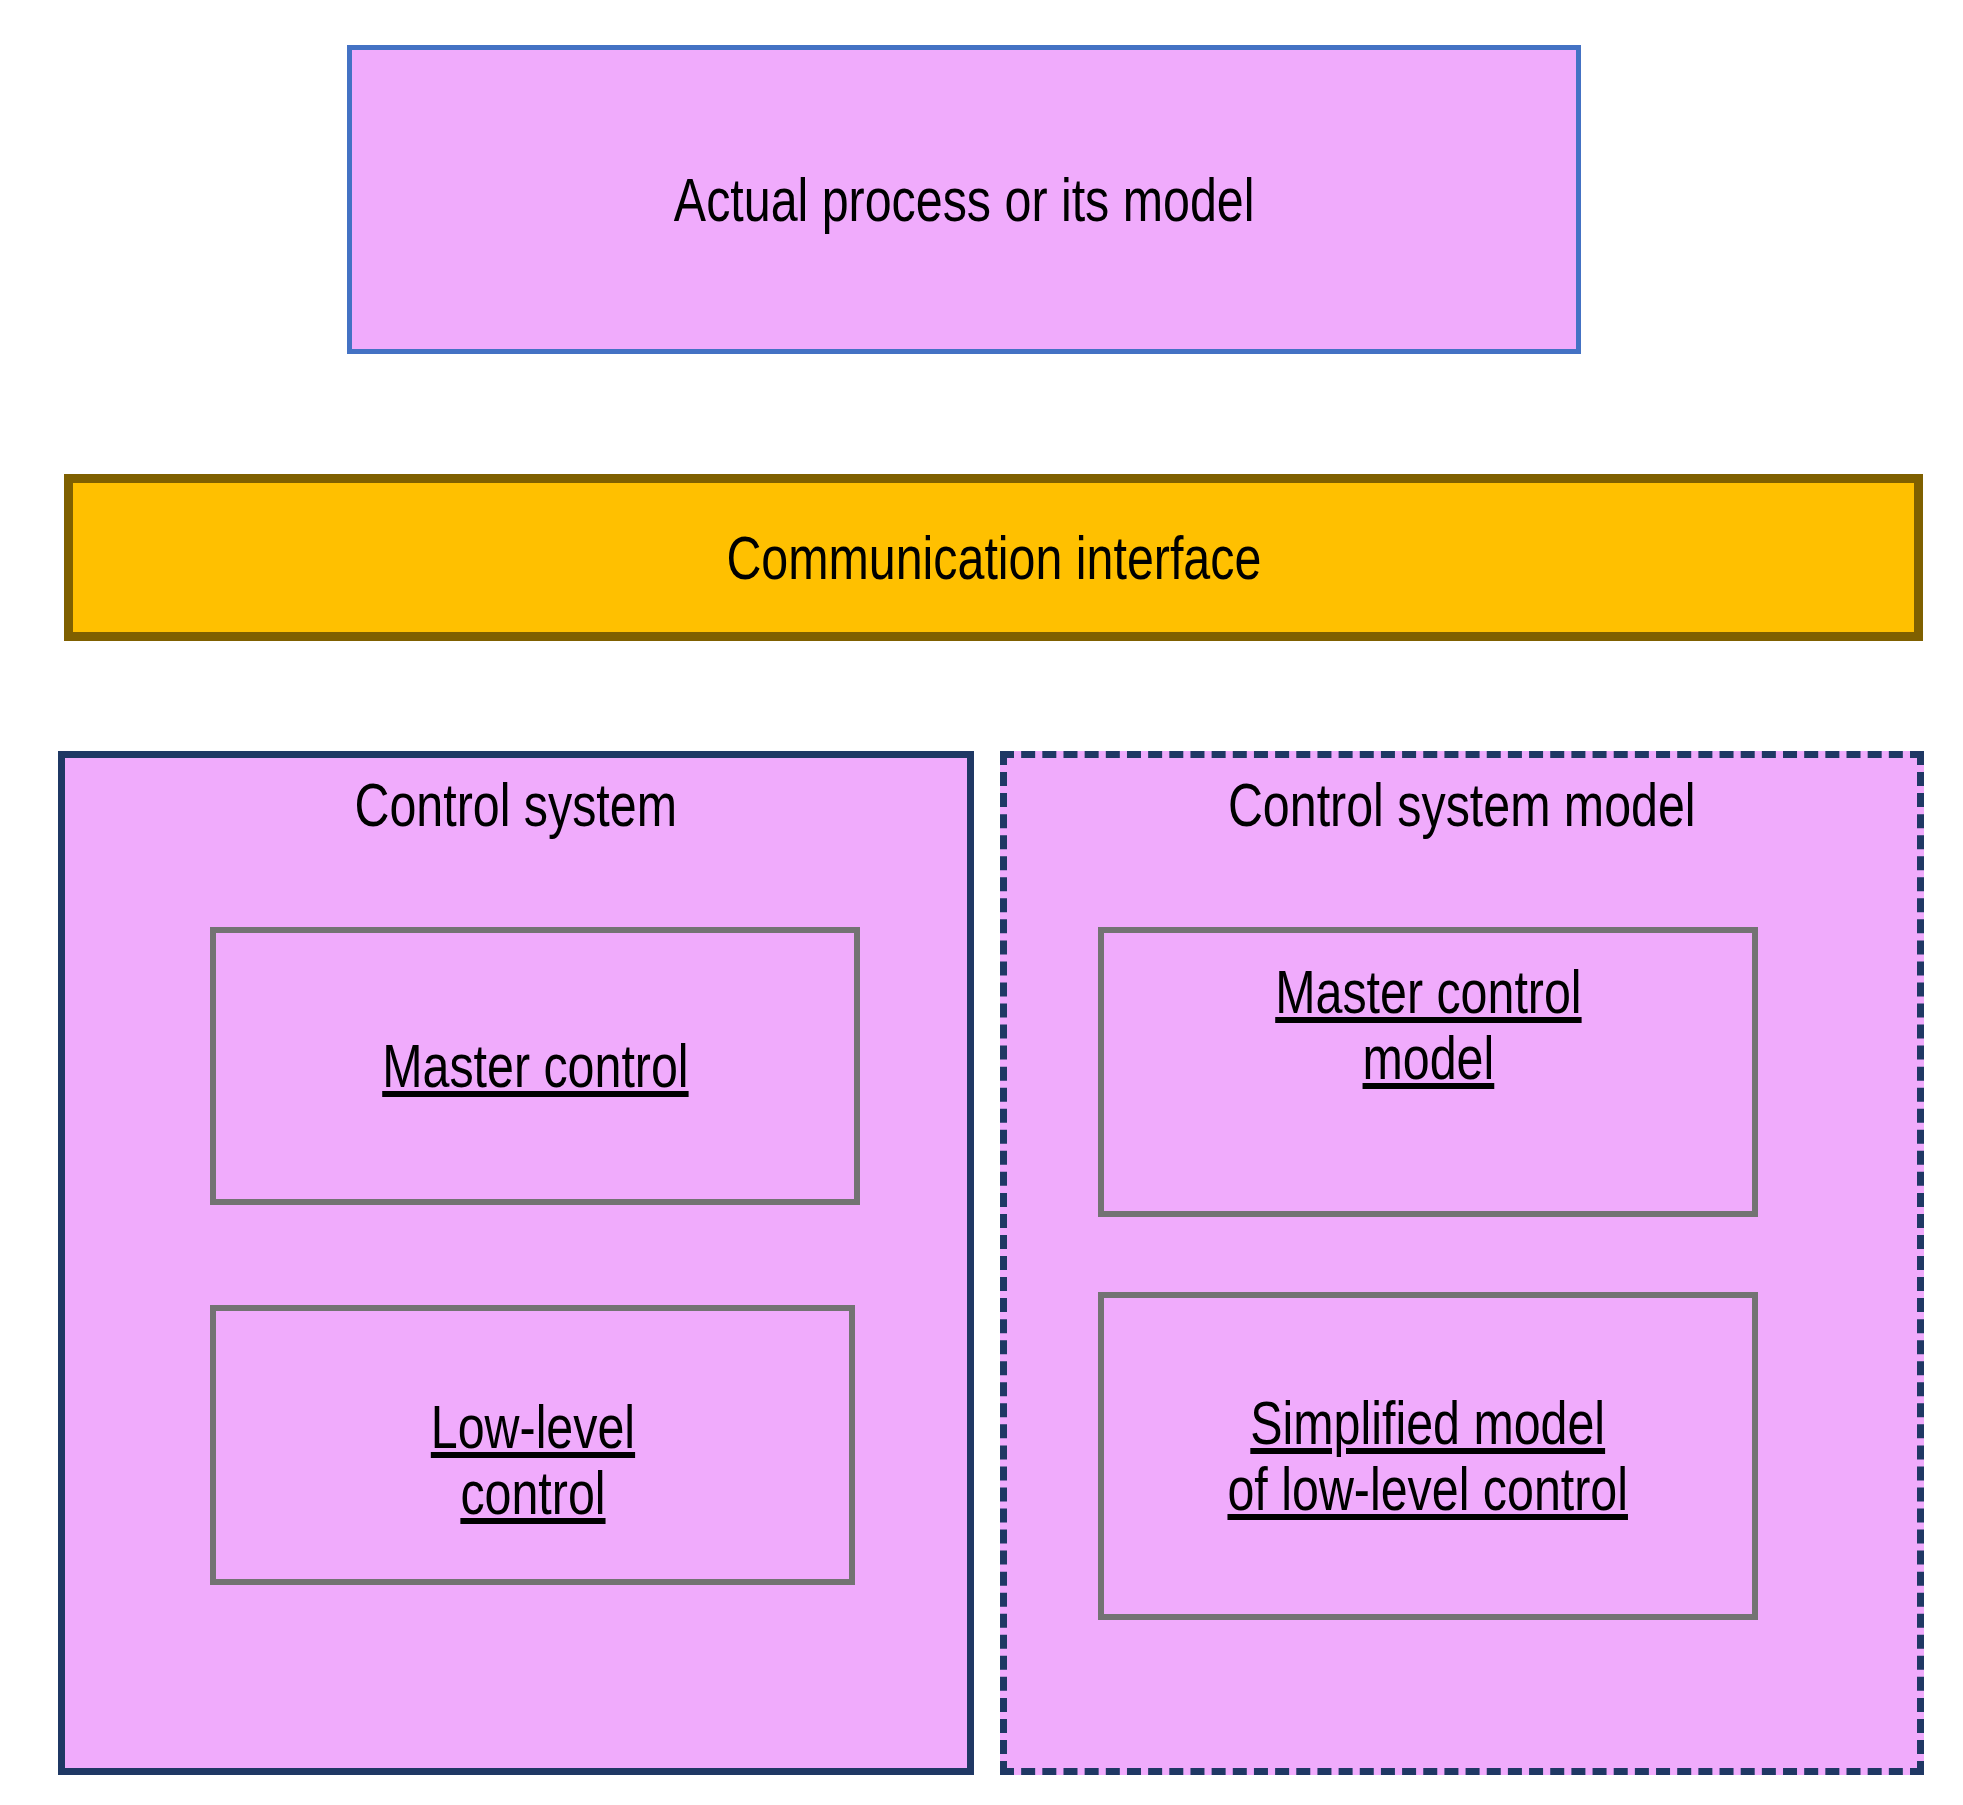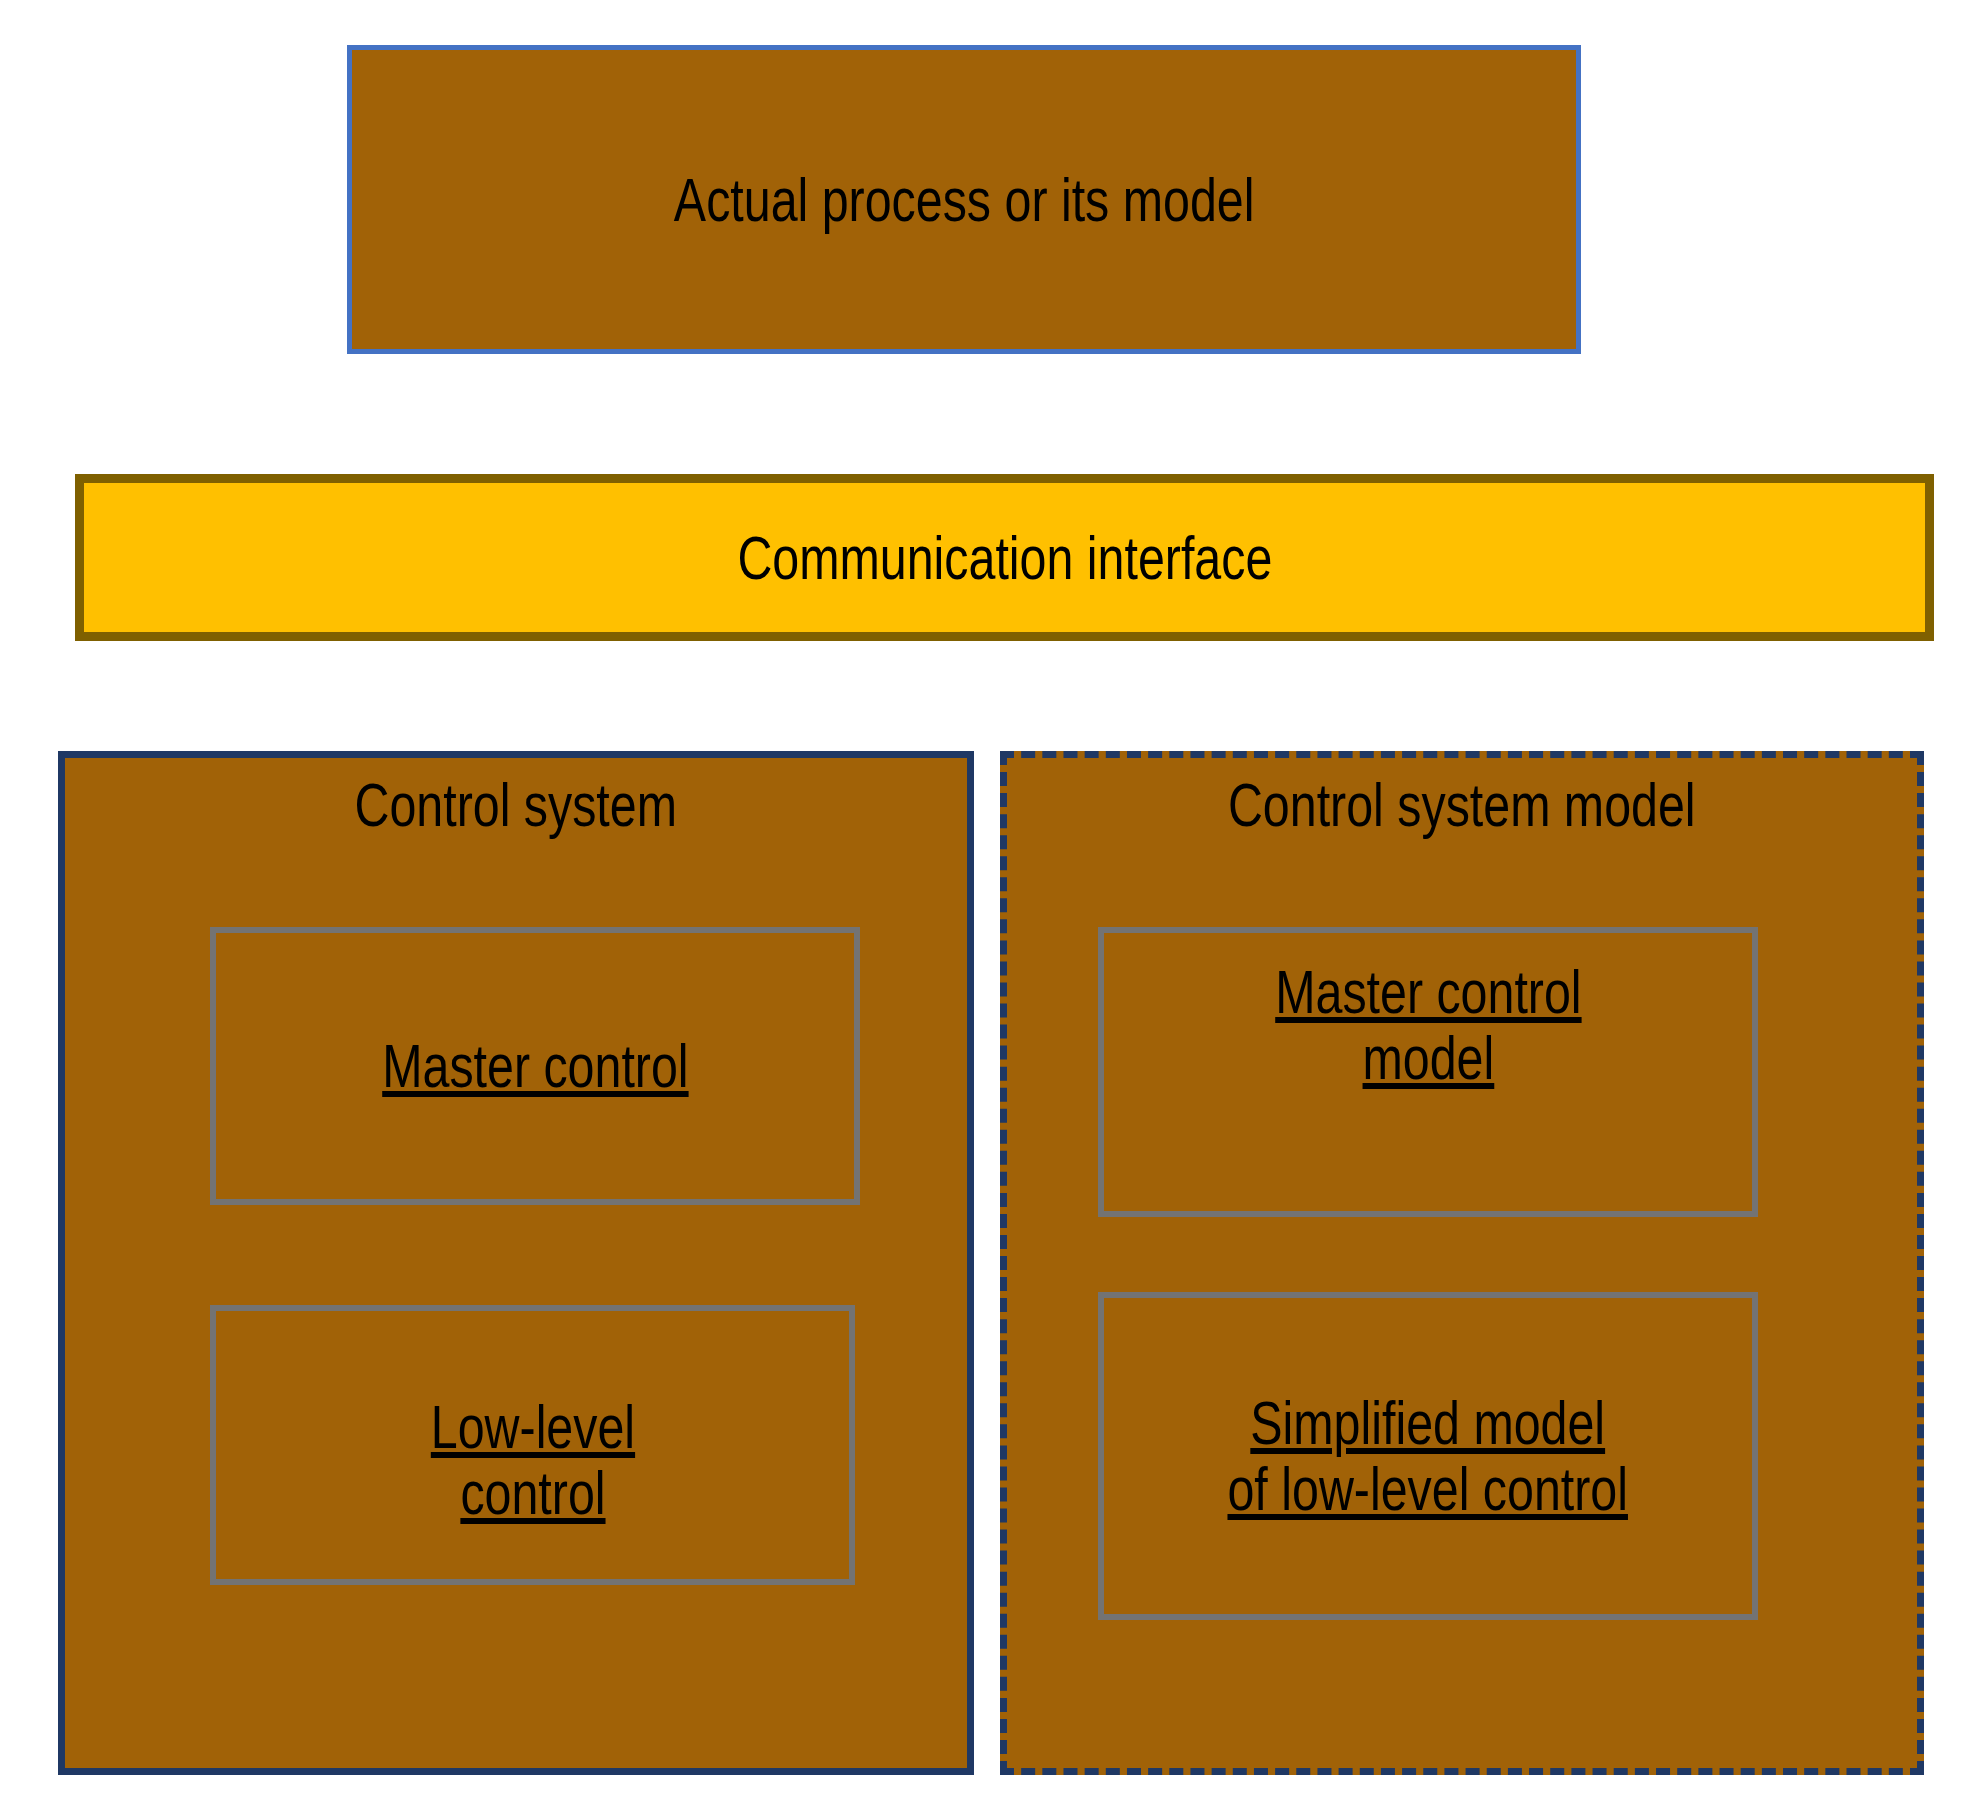--- a/index.html
+++ b/index.html
@@ -15,21 +15,21 @@
     width: 1963px;
     height: 1805px;
     background: #ffffff;
     overflow: hidden;
   }
 
   
   .box {
     position: absolute;
     box-sizing: border-box;
-    background: #a16207;
+    background: #f0abfc;
     display: flex;
     flex-direction: column;
     align-items: center;
   }
   .box-label {
     text-align: center;
     color: #000000;
     line-height: 1.06;
     white-space: pre-line;
     font-family: "Liberation Sans Narrow", "Liberation Sans", sans-serif;
@@ -52,21 +52,20 @@
 
   
   #communication-interface-bar {
     left: 64px;
     top: 474px;
     width: 1859px;
     height: 167px;
     border: 9px solid #7F6000;
     background: #FFC000;
     justify-content: center;
-    margin-left: 11px;
   }
   #communication-interface-bar .box-label {
     font-size: 62px;
   }
 
   
   #control-system-container {
     left: 58px;
     top: 751px;
     width: 916px;

